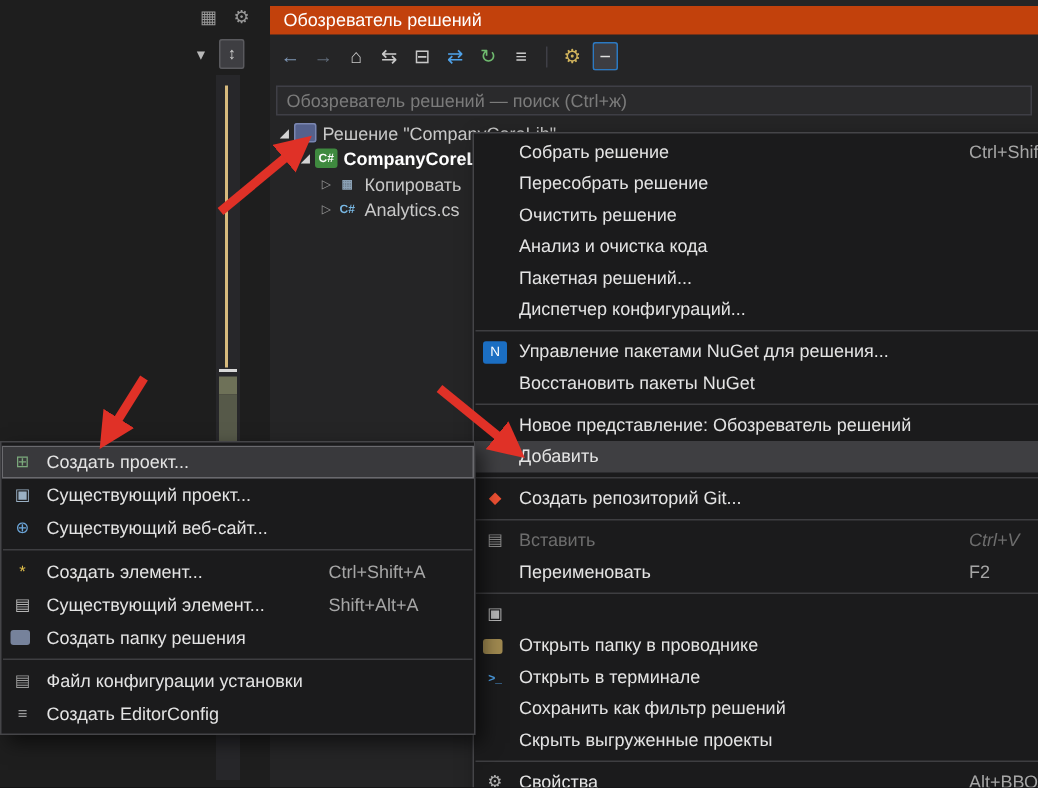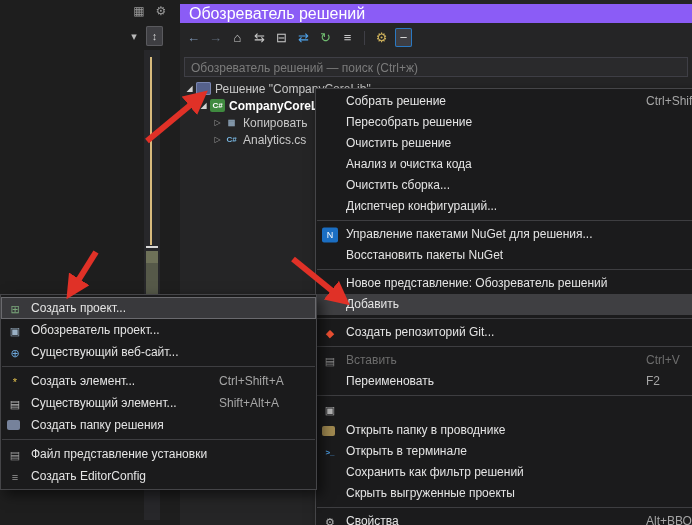--- a/index.html
+++ b/index.html
@@ -14,22 +14,22 @@
   .esplit{position:absolute;left:146px;top:26px;width:17px;height:20px;display:flex;align-items:center;
           justify-content:center;font-size:11px;border-radius:2px;z-index:2;}
   .track{position:absolute;left:144px;top:50px;width:16px;height:470px;background:#27272a;z-index:1;}
   .yline{position:absolute;left:150px;top:57px;width:2px;height:188px;background:#d7ba7d;z-index:2;}
   .ctick{position:absolute;left:146px;top:246px;width:12px;height:2px;background:#d8d8d8;z-index:2;}
   .blk1{position:absolute;left:146px;top:251px;width:12px;height:12px;background:#6e7158;z-index:2;}
   .blk2{position:absolute;left:146px;top:263px;width:12px;height:38px;background:#565949;z-index:2;}
 
   
   .panel{position:absolute;left:180px;top:0;width:512px;height:525px;background:#252526;z-index:3;}
-  .titlebar{position:absolute;left:0;top:4px;width:512px;height:19px;background:#8b5cf6;color:#ffffff;
-            font-size:16px;line-height:19px;padding-left:9px;box-sizing:border-box;}
+  .titlebar{position:absolute;left:0;top:4px;width:512px;height:19px;background:#c2410c;color:#ffffff;
+            font-size:12px;line-height:19px;padding-left:9px;box-sizing:border-box;}
   .toolbar{position:absolute;left:5px;top:27px;height:21px;display:flex;gap:5px;align-items:center;}
   .tb{width:17px;height:19px;display:flex;align-items:center;justify-content:center;font-size:13px;border-radius:2px;}
   .tbsep{width:1px;height:14px;background:#3f3f46;margin:0 3px;}
   .search{position:absolute;left:4px;top:57px;width:504px;height:20px;background:#2a2a2c;
           border:1px solid #3f3f46;box-sizing:border-box;}
   .search input{width:100%;height:100%;background:transparent;border:0;outline:none;color:#9a9a9a;
           font:12px "Liberation Sans",sans-serif;padding:4px 6px;box-sizing:border-box;}
   .search input::placeholder{color:#7b7b7b;opacity:1;}
   .tree{position:absolute;left:0;top:80px;width:512px;}
   .trow{height:17px;display:flex;align-items:center;font-size:12px;color:#c8c8c8;white-space:nowrap;}
@@ -48,21 +48,21 @@
       white-space:nowrap;}
   .sm .mi{height:22px;line-height:22px;}
   .mi-ic{position:absolute;left:6px;top:50%;transform:translateY(-50%);width:16px;height:15px;
          display:flex;align-items:center;justify-content:center;font-size:11px;border-radius:2px;}
   .sc{position:absolute;top:0;color:#a6a6a6;}
   .cm .sc{left:330px;}
   .sm .sc{left:218px;text-align:right;}
   .hl{background:#3f3f42;}
   .sel{background:#39393c;box-shadow:inset 0 0 0 1px #6a6a6e;}
   .dis{color:#6d6d6d;}
-  .dis .sc{color:#6d6d6d;}
+  .dis .sc{color:#6d6d6d;font-style:italic;}
   .sepl{height:1px;background:#3e3e41;margin:3px 1px;}
 
   
   .fs8{font-size:8px !important;font-weight:bold;}
   .fs9{font-size:9px !important;}
 
   .arrows{position:absolute;left:0;top:0;z-index:50;pointer-events:none;}
 </style>
 </head>
 <body>
@@ -134,21 +134,21 @@
     <div class="mi">
       <span>Пересобрать решение</span>
     </div>
     <div class="mi">
       <span>Очистить решение</span>
     </div>
     <div class="mi">
       <span>Анализ и очистка кода</span>
     </div>
     <div class="mi">
-      <span>Очистить сборка...</span>
+      <span>Пакетная решений...</span>
     </div>
     <div class="mi">
       <span>Диспетчер конфигураций...</span>
     </div>
     <div class="sepl"></div>
     <div class="mi">
       <span class="mi-ic fs9" style="color: rgb(255, 255, 255); background: rgb(27, 110, 194);">N</span>
       <span>Управление пакетами NuGet для решения...</span>
     </div>
     <div class="mi">
@@ -202,21 +202,21 @@
     </div>
   </div>
 
   <div class="menu sm">
     <div class="mi sel">
       <span class="mi-ic" style="color: rgb(123, 168, 123);">⊞</span>
       <span>Создать проект...</span>
     </div>
     <div class="mi">
       <span class="mi-ic" style="color: rgb(154, 176, 196);">▣</span>
-      <span>Обозреватель проект...</span>
+      <span>Существующий проект...</span>
     </div>
     <div class="mi">
       <span class="mi-ic" style="color: rgb(108, 166, 217);">⊕</span>
       <span>Существующий веб-сайт...</span>
     </div>
     <div class="sepl"></div>
     <div class="mi">
       <span class="mi-ic" style="color: rgb(226, 192, 76);">*</span>
       <span>Создать элемент...</span>
       <span class="sc">Ctrl+Shift+A</span>
@@ -226,21 +226,21 @@
       <span>Существующий элемент...</span>
       <span class="sc">Shift+Alt+A</span>
     </div>
     <div class="mi">
       <span class="mi-ic" style="width: 13px; height: 10px; background: rgb(118, 130, 155);"></span>
       <span>Создать папку решения</span>
     </div>
     <div class="sepl"></div>
     <div class="mi">
       <span class="mi-ic" style="color: rgb(154, 154, 154);">▤</span>
-      <span>Файл представление установки</span>
+      <span>Файл конфигурации установки</span>
     </div>
     <div class="mi">
       <span class="mi-ic" style="color: rgb(154, 154, 154);">≡</span>
       <span>Создать EditorConfig</span>
     </div>
   </div>
 
   <svg class="arrows" width="692" height="525">
     <defs>
       <marker id="ah" markerWidth="4" markerHeight="4" refX="1" refY="2" orient="auto" markerUnits="strokeWidth">

